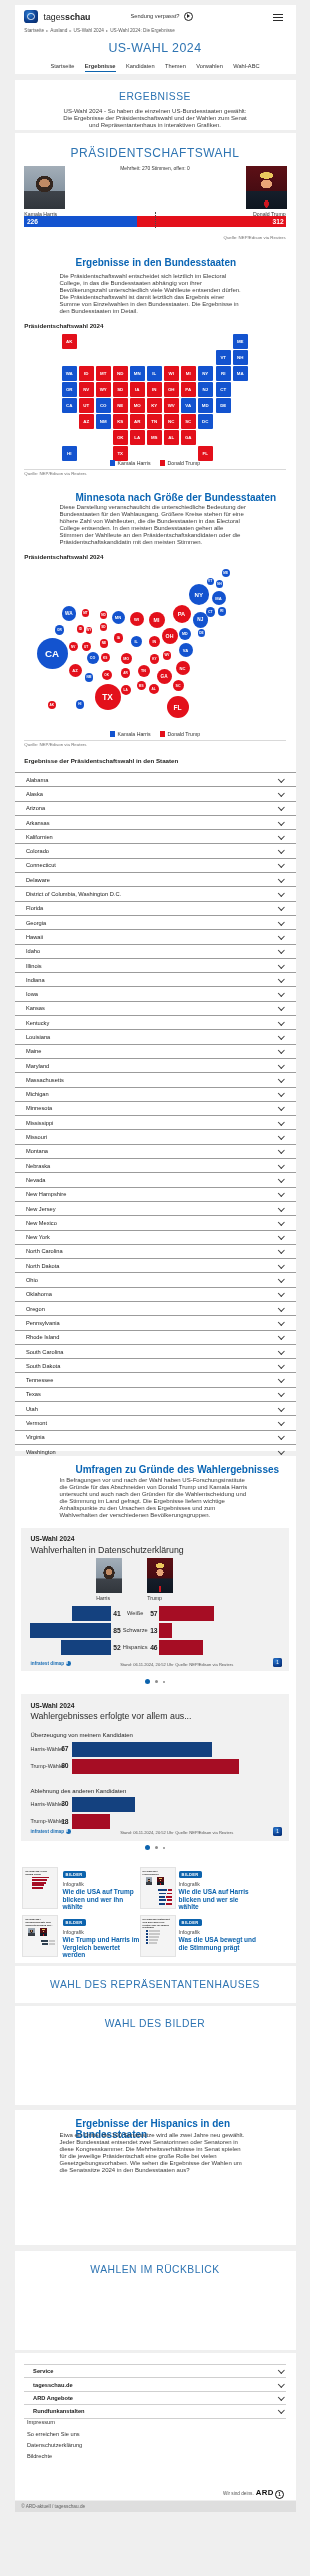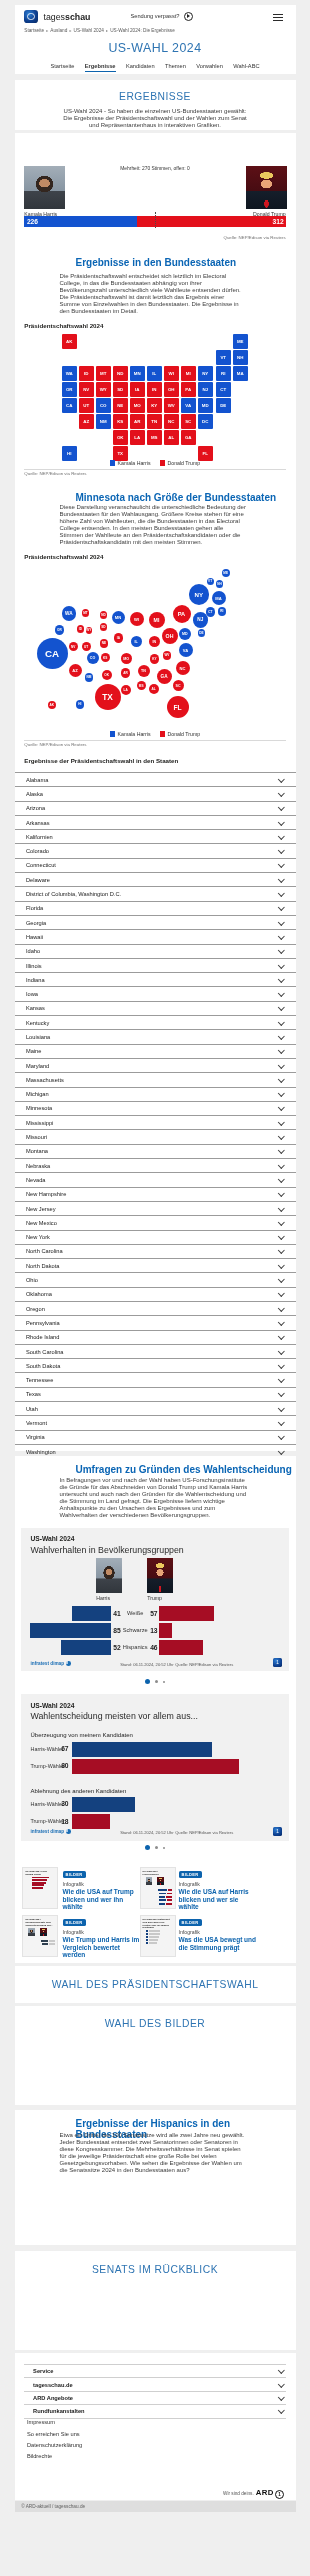--- a/index.html
+++ b/index.html
@@ -119,20 +119,21 @@
   <div class="abs caps-head" style="top:8.3px;font-size:12.4px;">US-WAHL 2024</div>
   <div class="abs" style="top:27px;width:100%;text-align:center;"><span class="tab">Startseite</span><span class="tab active">Ergebnisse</span><span class="tab">Kandidaten</span><span class="tab">Themen</span><span class="tab">Vorwahlen</span><span class="tab">Wahl-ABC</span></div>
 </div>
 
 <div class="card" style="top:80px;height:50px;">
   <div class="abs caps-head" style="top:11.4px;font-size:10.3px;">ERGEBNISSE</div>
   <div class="abs para" style="top:28px;left:45px;width:191px;text-align:center;">US-Wahl 2024 - So haben die einzelnen US-Bundesstaaten gewählt: Die Ergebnisse der Präsidentschaftswahl und der Wahlen zum Senat und Repräsentantenhaus in interaktiven Grafiken.</div>
 </div>
 
 <div class="card" style="top:133px;height:1318px;">
+  <div class="abs caps-head" style="top:13.4px;font-size:12px;">PRÄSIDENTSCHAFTSWAHL</div>
   <div class="abs" style="top:33px;width:100%;text-align:center;font-size:4.9px;color:#333;">Mehrheit: 270 Stimmen, offen: 0</div>
 
   <div class="photo photo-harris" style="left:9.8px;top:33px;width:41px;height:43px;"></div>
   <div class="photo photo-trump" style="left:231px;top:33px;width:41px;height:43px;"></div>
   <div class="abs" style="left:9.8px;top:78px;font-size:5.2px;color:#333;">Kamala Harris</div>
   <div class="abs" style="right:9.8px;top:78px;font-size:5.2px;color:#333;">Donald Trump</div>
 
   <div class="resbar" style="left:9.8px;top:83px;width:262px;">
     <div class="blue" style="width:42%;">
         <span>226</span>
@@ -475,26 +476,26 @@
       </div>
       <div class="acc-row">
         <span>Wyoming</span>
         <span class="chev"></span>
       </div>
       <div style="border-top: 0.5px solid rgb(155, 155, 155);"></div>
     </div>
 </div>
 
 <div class="card" style="top:1456px;height:507px;">
-  <div class="abs h3-blue" style="left:45px;top:8.3px;">Umfragen zu Gründen des Wahlentscheidung</div>
+  <div class="abs h3-blue" style="left:45px;top:8.3px;">Umfragen zu Gründe des Wahlergebnisses</div>
   <div class="abs para" style="left:45px;top:20.7px;width:189px;">In Befragungen vor und nach der Wahl haben US-Forschungsinstitute die Gründe für das Abschneiden von Donald Trump und Kamala Harris untersucht und auch nach den Gründen für die Wahlentscheidung und die Stimmung im Land gefragt. Die Ergebnisse liefern wichtige Anhaltspunkte zu den Ursachen des Ergebnisses und zum Wahlverhalten der verschiedenen Bevölkerungsgruppen.</div>
 
   <div class="chartcard" style="top:72px;height:143px;">
     <div class="abs kicker" style="left:9.3px;top:7.2px;">US-Wahl 2024</div>
-    <div class="abs ctitle" style="left:9.3px;top:16.5px;">Wahlverhalten in Bevölkerungsgruppen</div>
+    <div class="abs ctitle" style="left:9.3px;top:16.5px;">Wahlverhalten in Datenschutzerklärung</div>
     <div class="photo photo-harris" style="left:75px;top:29.5px;width:26px;height:35px;"></div>
     <div class="photo photo-trump" style="left:126px;top:29.5px;width:26px;height:35px;"></div>
     <div class="abs" style="left:75px;top:67px;font-size:5.2px;color:#333;">Harris</div>
     <div class="abs" style="left:126px;top:67px;font-size:5.2px;color:#333;">Trump</div>
     <div id="chart1-rows">
         <div class="bar-h" style="top: 78px; width: 39px; left: 51px;"></div>
         <div class="val" style="left: 92px; top: 82px;">41</div>
         <div class="cat" style="left: 101px; width: 26px; top: 82px;">Weiße</div>
         <div class="val" style="left: 125px; width: 11.4px; top: 82px; text-align: right;">57</div>
         <div class="bar-t" style="top: 78px; left: 138px; width: 55px;"></div>
@@ -517,21 +518,21 @@
       </div>
   </div>
   <div class="dots" style="top:223px;">
       <span class="dot" style="width: 5.2px; height: 5.2px; background: rgb(12, 99, 173);"></span>
       <span class="dot" style="width: 3.6px; height: 3.6px; background: rgb(140, 140, 140);"></span>
       <span class="dot" style="width: 2.1px; height: 2.1px; background: rgb(140, 140, 140);"></span>
     </div>
 
   <div class="chartcard" style="top:238px;height:147px;">
     <div class="abs kicker" style="left:9.3px;top:7.8px;">US-Wahl 2024</div>
-    <div class="abs ctitle" style="left:9.3px;top:17px;">Wahlentscheidung meisten vor allem aus...</div>
+    <div class="abs ctitle" style="left:9.3px;top:17px;">Wahlergebnisses erfolgte vor allem aus...</div>
     <div id="chart2-groups">
         <div style="position: absolute; left: 9.3px; top: 38px; font-size: 6px; color: rgb(34, 34, 34);">Überzeugung von meinem Kandidaten</div>
         <div style="position: absolute; left: 9.3px; top: 52px; font-size: 5.4px; color: rgb(51, 51, 51);">Harris-Wähler</div>
         <div class="val" style="left: 35px; width: 12.4px; text-align: right; top: 51px;">67</div>
         <div class="bar-h" style="height: 14.5px; left: 51px; top: 48px; width: 140px;"></div>
         <div style="position: absolute; left: 9.3px; top: 69px; font-size: 5.4px; color: rgb(51, 51, 51);">Trump-Wähler</div>
         <div class="val" style="left: 35px; width: 12.4px; text-align: right; top: 68px;">80</div>
         <div class="bar-t" style="height: 14.5px; left: 51px; top: 65px; width: 167px;"></div>
         <div style="position: absolute; left: 9.3px; top: 94px; font-size: 6px; color: rgb(34, 34, 34);">Ablehnung des anderen Kandidaten</div>
         <div style="position: absolute; left: 9.3px; top: 107px; font-size: 5.4px; color: rgb(51, 51, 51);">Harris-Wähler</div>
@@ -623,34 +624,34 @@
         <div style="display: flex; gap: 1px; align-items: center; margin: 0.8px 0px;">
           <span style="width: 2.1px; height: 2.1px; background: rgb(20, 65, 127); display: inline-block; margin-left: 3.1px;"></span>
           <div style="height: 1.8px; background: rgb(201, 201, 201); width: 28%;"></div>
         </div>
       </div>
       <div style="position: absolute; left: 164px; top: 460px; width: 78px;"><span class="badge">BILDER</span><div class="tz-kicker" style="margin: 2.6px 0px 1px;">Infografik</div><div class="tz-title">Was die USA bewegt und die Stimmung prägt</div></div>
     </div>
 </div>
 
 <div class="card" style="top:1966px;height:37px;">
-  <div class="abs caps-head" style="top:13.4px;font-size:10.3px;">WAHL DES PRÄSIDENTSCHAFTSWAHL</div>
+  <div class="abs caps-head" style="top:13.4px;font-size:10.3px;">WAHL DES REPRÄSENTANTENHAUSES</div>
 </div>
 
 <div class="card" style="top:2006px;height:99px;">
   <div class="abs caps-head" style="top:12.4px;font-size:10.3px;">WAHL DES BILDER</div>
 </div>
 
 <div class="card" style="top:2110px;height:135px;">
   <div class="abs h3-blue" style="left:45px;top:8.3px;">Ergebnisse der Hispanics in den Bundesstaaten</div>
   <div class="abs para" style="left:45px;top:22px;width:186px;">Etwa ein Drittel der 100 Senatssitze wird alle zwei Jahre neu gewählt. Jeder Bundesstaat entsendet zwei Senatorinnen oder Senatoren in diese Kongresskammer. Die Mehrheitsverhältnisse im Senat spielen für die jeweilige Präsidentschaft eine große Rolle bei vielen Gesetzgebungsvorhaben. Wie sehen die Ergebnisse der Wahlen um die Senatssitze 2024 in den Bundesstaaten aus?</div>
 </div>
 
 <div class="card" style="top:2251px;height:99px;">
-  <div class="abs caps-head" style="top:13.4px;font-size:10.3px;">SENATS IM RÜCKBLICK</div>
+  <div class="abs caps-head" style="top:13.4px;font-size:10.3px;">WAHLEN IM RÜCKBLICK</div>
 </div>
 
 <div class="card" style="top:2353px;height:147px;">
   <div class="abs" style="left:9.3px;right:9.3px;top:11px;" id="footer-accordion">
       <div class="f-row">
         <span>Service</span>
         <span class="chev" style="right: 3.1px;"></span>
       </div>
       <div class="f-row">
         <span>tagesschau.de</span>

